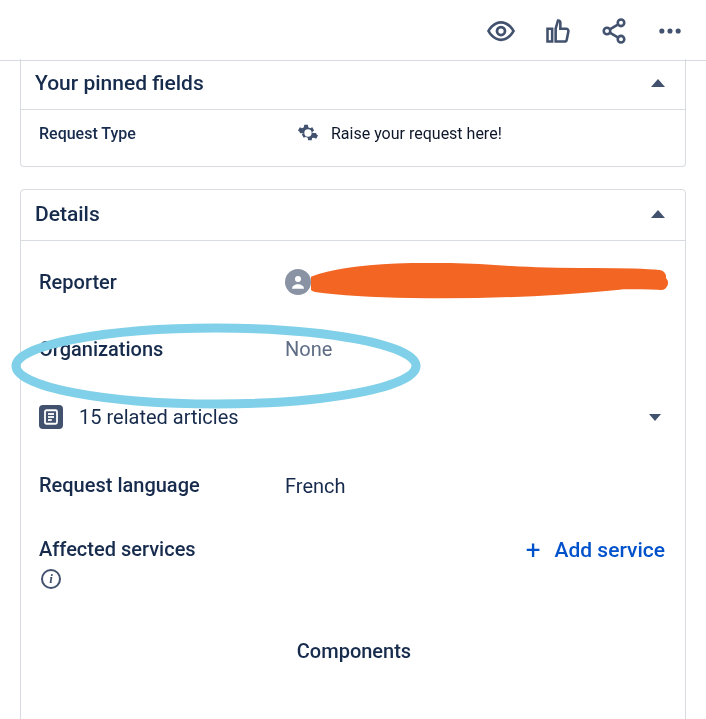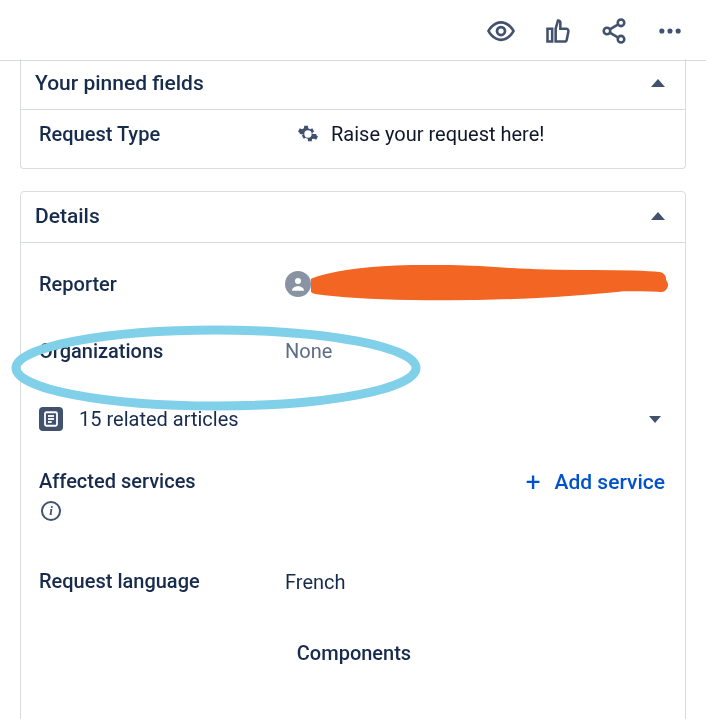--- a/index.html
+++ b/index.html
@@ -73,21 +73,21 @@
     flex: 0 0 246px;
     font-weight: 500;
     color: #172B4D;
   }
   .value { flex: 1; color: #172B4D; display:flex; align-items:center; gap:16px;}
   .value.muted { color: #5E6C84; }
   .req-row {
     display: flex;
     align-items: center;
     padding: 12px 16px 22px 18px;
-    font-size: 20px;
+    font-size: 16px;
   }
   .req-row .label { flex: 0 0 258px; font-weight:500; }
   .req-row .cfg-icon { flex: 0 0 34px; color:#42526E; display:flex;}
   .req-row .value { flex:1; color:#0f172a; }
   .kb-icon {
     background: #42526E;
     color:#fff;
     border-radius:4px;
     padding:3px;
     display:flex;
@@ -208,36 +208,36 @@
             <line x1="8" y1="8" x2="16" y2="8"></line>
             <line x1="8" y1="12" x2="16" y2="12"></line>
             <line x1="8" y1="16" x2="13" y2="16"></line>
           </svg>
       </span>
       <span>15 related articles</span>
       <span class="kb-right chevron-down-sm"></span>
     </span>
   </div>
 
+  <div class="field-row lang">
+    <span class="label" style="line-height:1.4">Request language</span>
+    <span class="value" style="padding-top:3px">French</span>
+  </div>
+
   <div class="field-row aff">
     <span class="label aff-label">
       <span>Affected services</span>
       <span class="info-icon">i</span>
     </span>
     <span class="add-link">
       <span class="plus">+</span>
       <span>Add service</span>
     </span>
   </div>
 
-  <div class="field-row lang">
-    <span class="label" style="line-height:1.4">Request language</span>
-    <span class="value" style="padding-top:3px">French</span>
-  </div>
-
   <div class="field-row comp">
     <span class="label">Components</span>
     <span class="value muted">None</span>
   </div>
 
   <svg class="circle-annot" width="450" height="98">
     <ellipse cx="220" cy="46" rx="200" ry="38" fill="none" stroke="#7FD0E8" stroke-width="9"></ellipse>
   </svg>
 </div>
 

